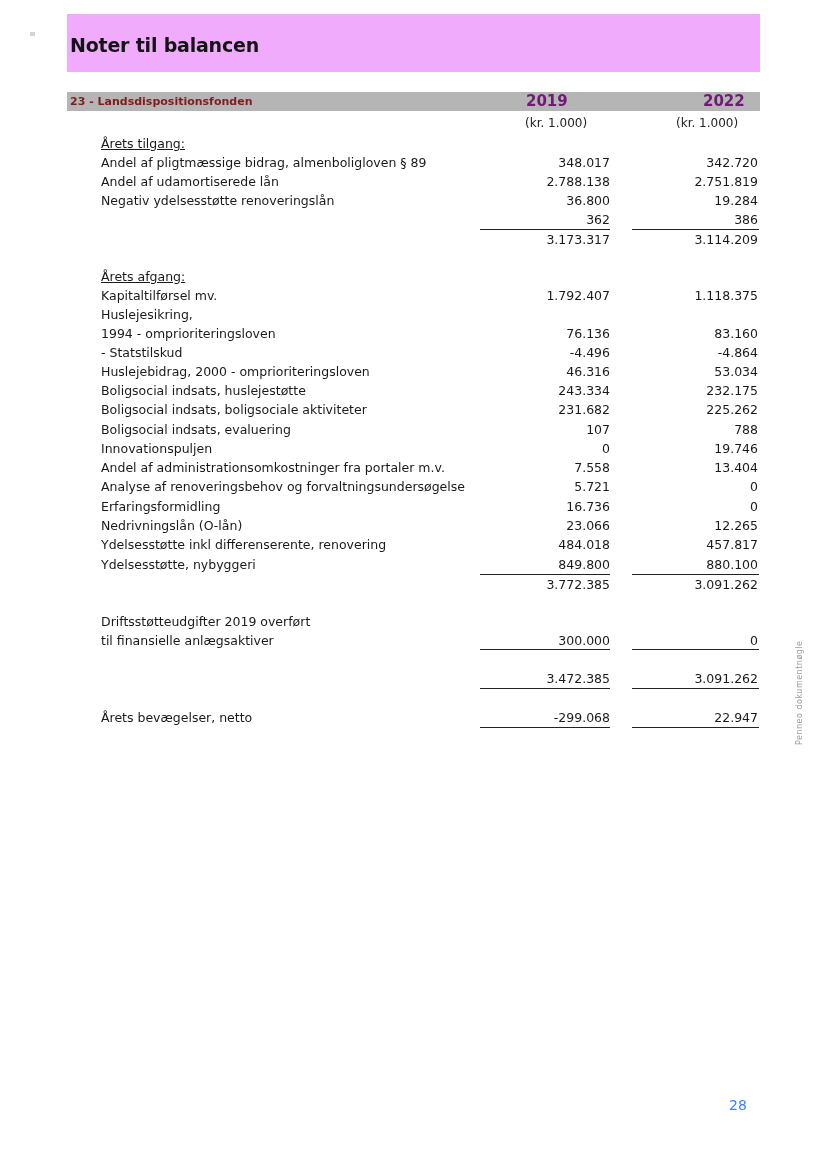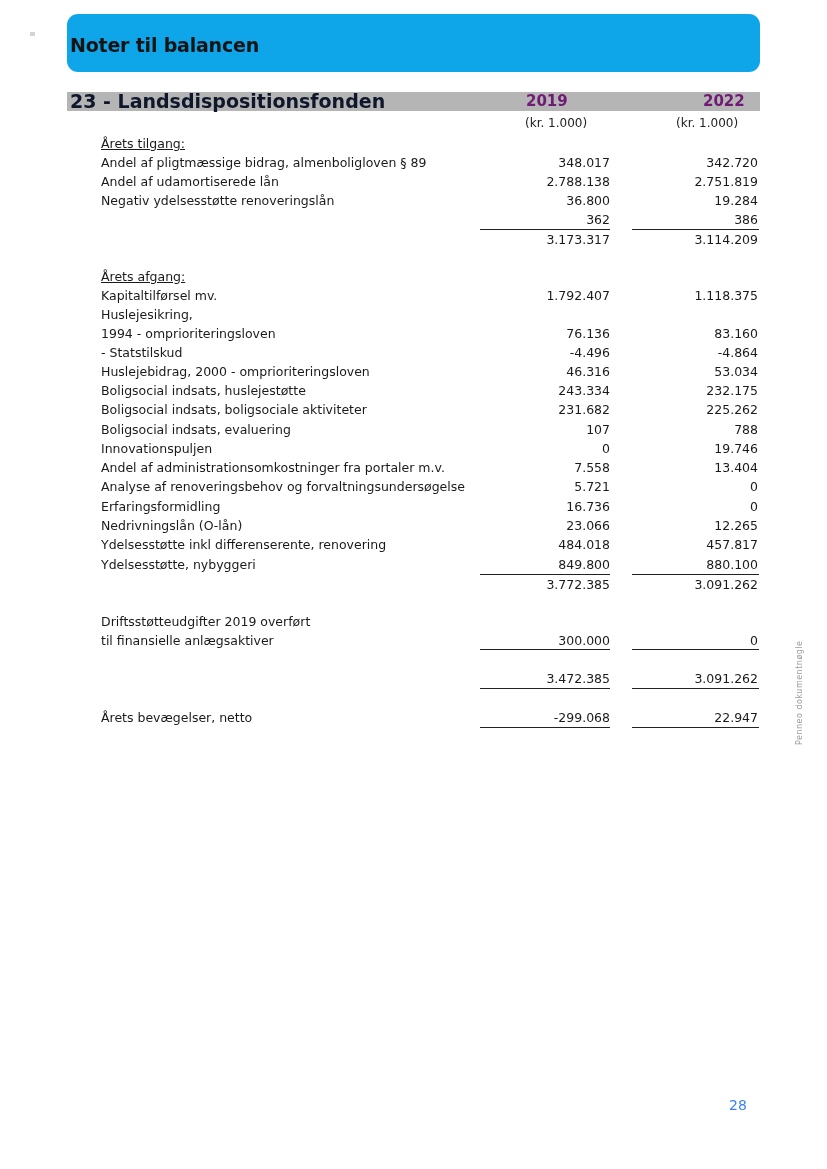--- a/index.html
+++ b/index.html
@@ -2,31 +2,31 @@
 <html><head>
   <meta charset="utf-8">
   <style>
     html, body { margin: 0; padding: 0; }
     body {
       width: 827px; height: 1169px; background: #ffffff; position: relative; overflow: hidden;
       font-family: "DejaVu Sans", sans-serif; color: #1a1a1a;
     }
     .title-bar {
       position: absolute; left: 67px; top: 14px; width: 693px; height: 58px;
-      background: #0ea5e9; box-sizing: border-box; border-radius: 11px;
+      background: #f0abfc; box-sizing: border-box;
     }
     .title-bar .title {
       position: absolute; left: 3px; top: 20px; font-size: 19px; font-weight: bold; color: #141414;
       letter-spacing: -0.2px;
     }
     .note-header {
       position: absolute; left: 67px; top: 92px; width: 693px; height: 19px; background: #b5b5b5;
     }
     .note-header .note-title {
-      position: absolute; left: 3px; top: 0px; font-size: 19px; font-weight: bold; line-height: 19px; color: #0f172a;
+      position: absolute; left: 3px; top: 0px; font-size: 11px; font-weight: bold; line-height: 19px; color: #7f1d1d;
     }
     .note-header .year {
       position: absolute; top: 0; font-size: 15px; font-weight: bold; line-height: 19px; color: #701a75;
     }
     .y1 { left: 459px; }
     .y2 { left: 636px; }
     .unit { position: absolute; top: 116px; font-size: 12px; color: #222; }
     .u1 { left: 525px; }
     .u2 { left: 676px; }
 

